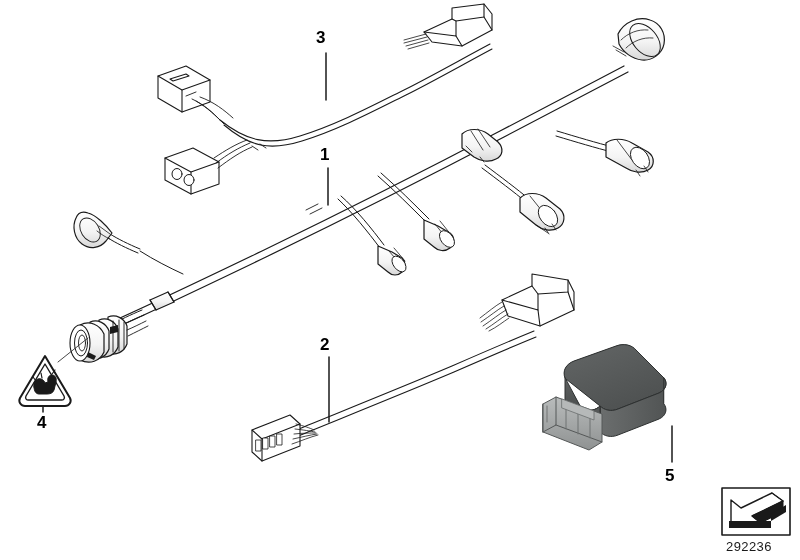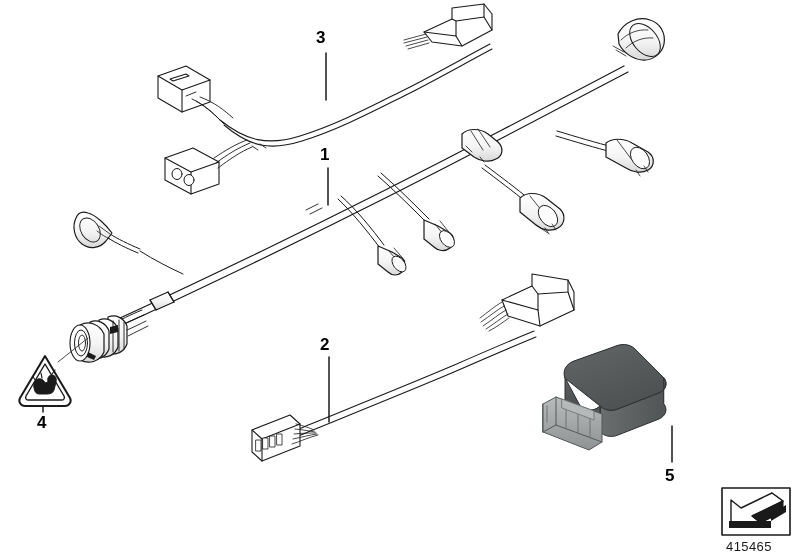--- a/index.html
+++ b/index.html
@@ -320,15 +320,15 @@
 
     </g>
   </svg>
 
   <div class="callout-label" style="left:316px; top:29px;">3</div>
   <div class="callout-label" style="left:320px; top:146px;">1</div>
   <div class="callout-label" style="left:320px; top:336px;">2</div>
   <div class="callout-label" style="left:37px; top:414px;">4</div>
   <div class="callout-label" style="left:665px; top:467px;">5</div>
 
-  <div class="id-caption" style="left:726px; top:539px;">415465</div>
+  <div class="id-caption" style="left:726px; top:539px;">292236</div>
 
 </div>
 
 </body></html>

